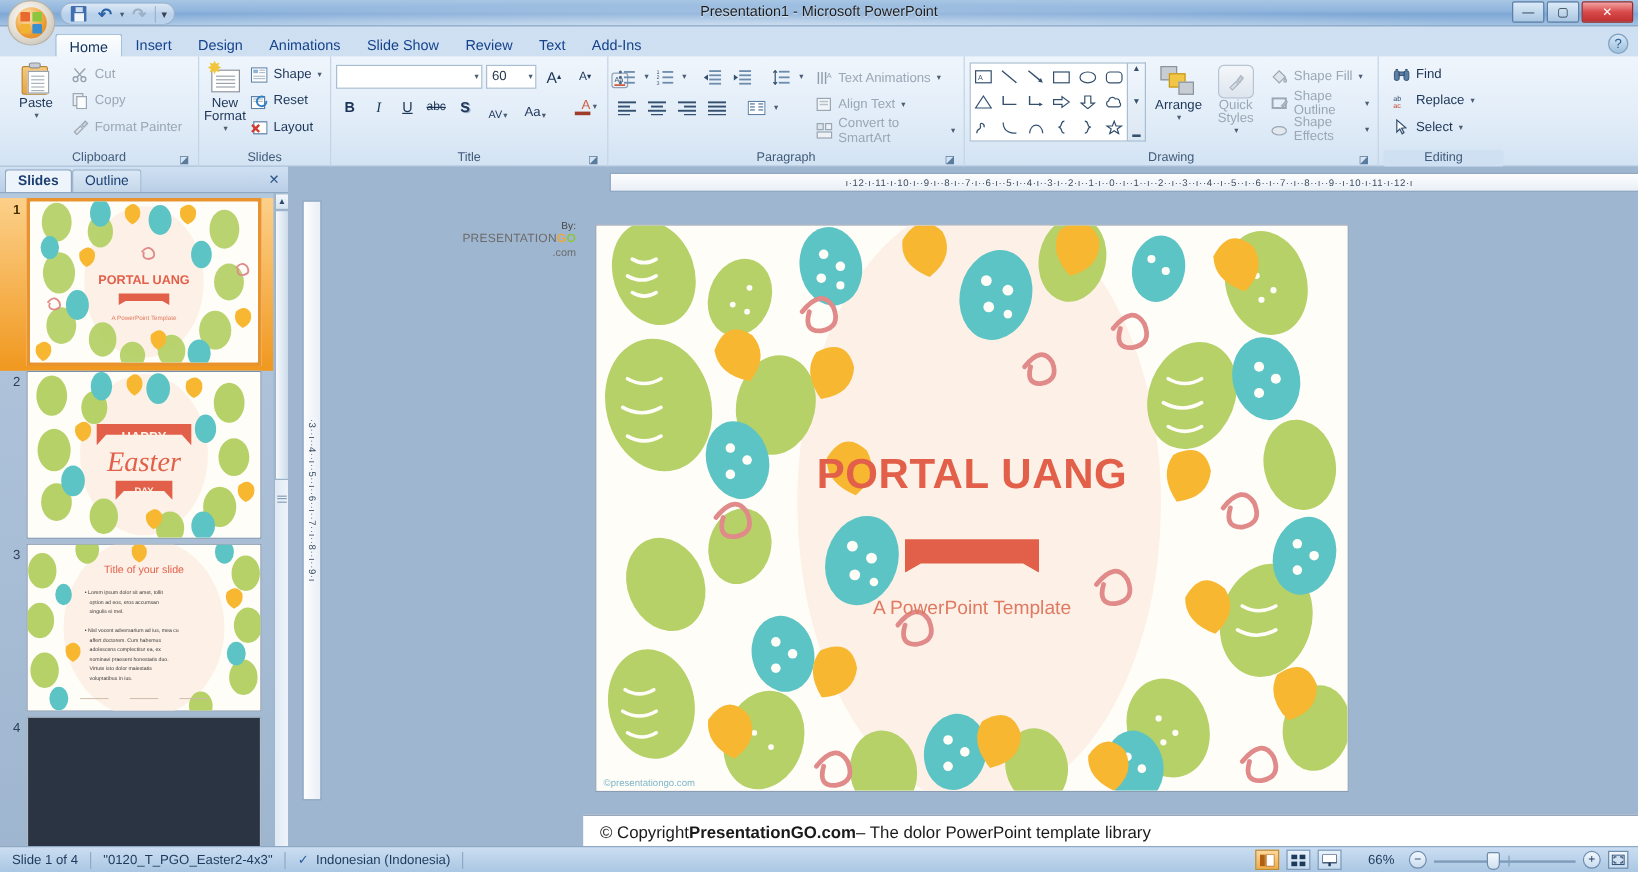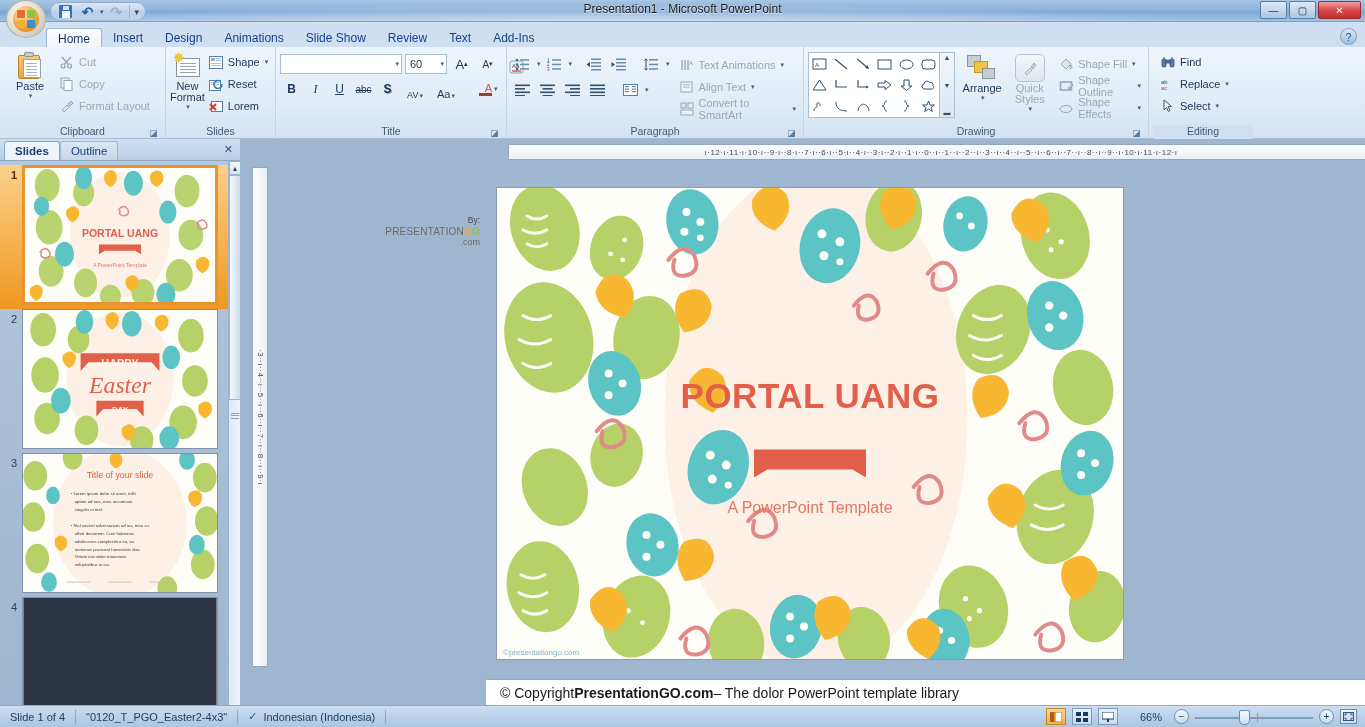--- a/index.html
+++ b/index.html
@@ -303,21 +303,21 @@
     font-size: 8px; color: #3b4c60;
     display: flex; align-items: center; justify-content: center;
     overflow: hidden;
   }
   .ruler-v span {
     writing-mode: vertical-rl; text-orientation: mixed; letter-spacing: .5px; white-space: nowrap;
   }
 
   .byline {
     position: absolute; left: 130px; top: 44px; width: 110px; text-align: right;
-    font-size: 8.5px; color: #4a4a4a; line-height: 11px; margin-top: 32px;
+    font-size: 8.5px; color: #4a4a4a; line-height: 11px;
   }
   .byline .pg { font-size: 10px; letter-spacing: .2px; color: #6b6b6b; }
   .byline .g { color: #f0a830; font-weight: bold; }
   .byline .o { color: #8cc63e; font-weight: bold; }
   .byline .dot { display: block; font-size: 9px; color: #6b6b6b; }
 
   .slide-canvas {
     position: absolute; left: 256px; top: 48px; width: 628px; height: 473px;
     background: #fffdf8; border: 1px solid #8a9cb2;
     overflow: hidden;
@@ -466,21 +466,21 @@
             </span>
             <span>Copy</span>
           </div>
           <div class="smallrow">
             <span class="ic-16">
               <svg width="14" height="14" viewBox="0 0 14 14">
                   <path d="M2 11 L7 6 L9 8 L4 13 Z" fill="#dfe5ec" stroke="#9aa6b3"></path>
                   <path d="M8 5 L11 2 L13 4 L10 7 Z" fill="#c9d2dc" stroke="#9aa6b3"></path>
                 </svg>
             </span>
-            <span>Format Layout</span>
+            <span>Format Painter</span>
           </div>
         </div>
       </div>
       <div class="rgroup-label">
         <span>Clipboard</span>
         <span class="dlg-launcher">◪</span>
       </div>
     </div>
 
     <div class="rgroup" style="width:110px">
@@ -519,21 +519,21 @@
             </span>
             <span>Reset</span>
           </div>
           <div class="smallrow enabled">
             <span class="ic-16">
               <svg width="14" height="13" viewBox="0 0 14 13">
                   <rect x="2.5" y="1.5" width="11" height="10" fill="#fff" stroke="#5b7fa5"></rect>
                   <path d="M1 4 L7 10 M7 4 L1 10" stroke="#d23b2e" stroke-width="2"></path>
                 </svg>
             </span>
-            <span>Lorem</span>
+            <span>Layout</span>
           </div>
         </div>
       </div>
       <div class="rgroup-label">
         <span>Slides</span>
       </div>
     </div>
 
     <div class="rgroup" style="width:231px">
       <div class="rgroup-body" style="flex-direction:column; padding-top:3px; gap:3px;">

